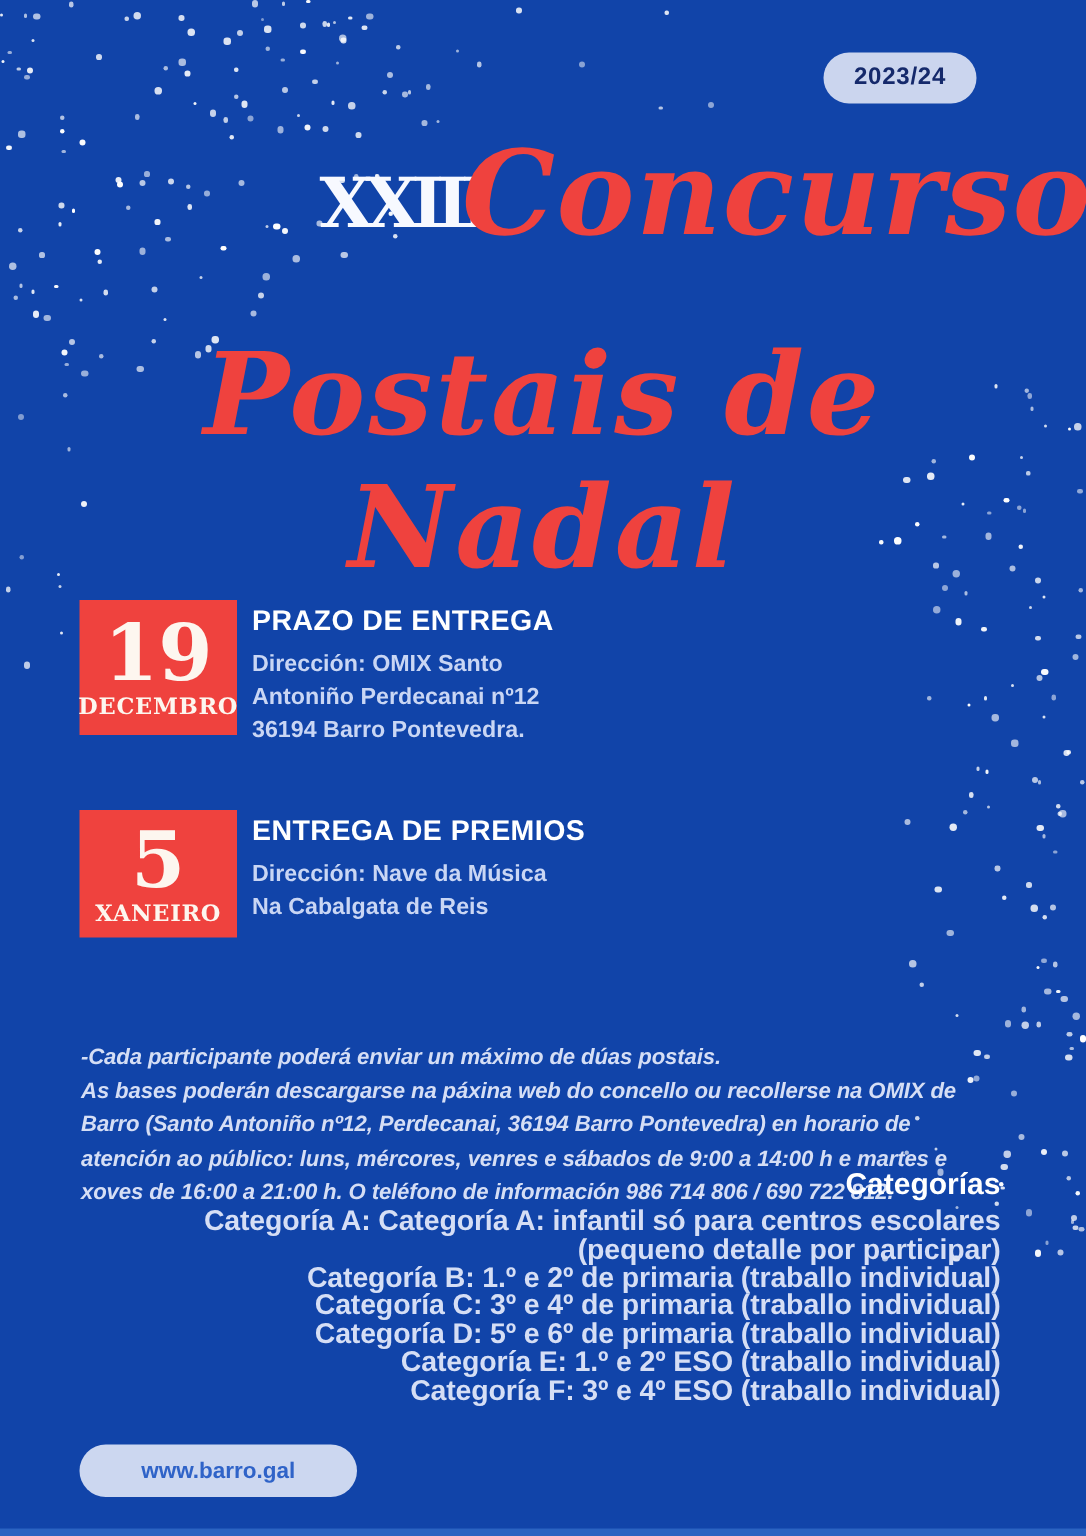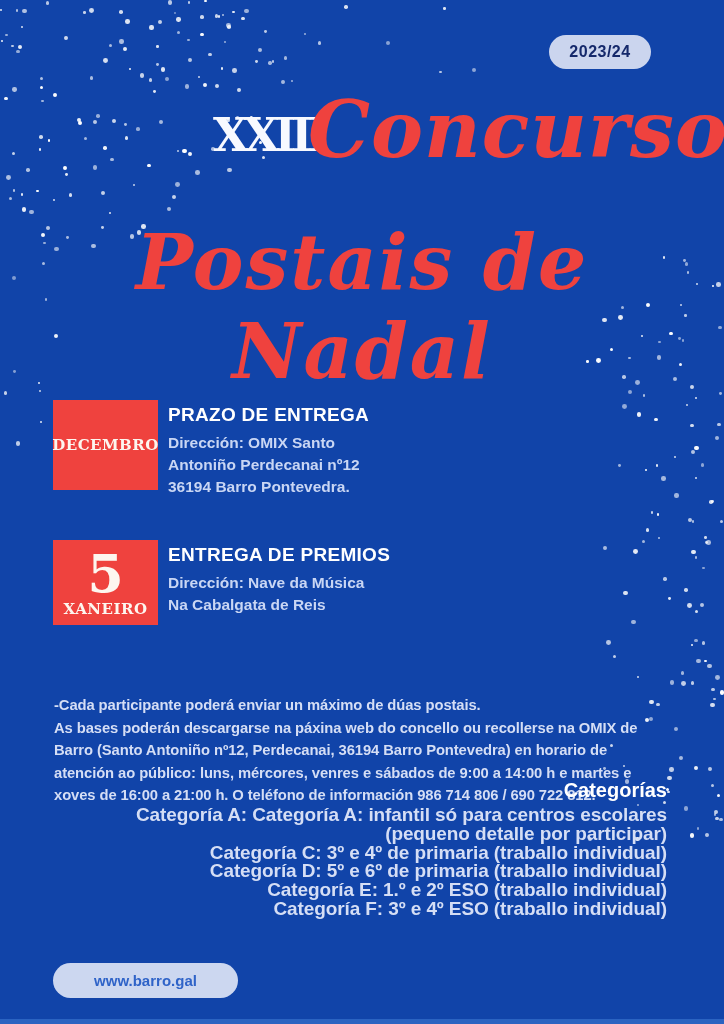--- a/index.html
+++ b/index.html
@@ -72,21 +72,21 @@
   
   .participants-heading{
     position:absolute;top:650px;left:54px;
     color:#FFFFFF;font-weight:bold;font-size:18px;letter-spacing:1.5px;
   }
   .participants-body{
     position:absolute;top:694px;left:54px;width:616px;
     color:#D5DEF5;font-weight:bold;font-size:14.8px;line-height:22.5px;
     letter-spacing:-.1px;
   }
-  .participants-body p{margin:0;}
+  .participants-body p{margin:0;font-style:italic;}
 
   
   .categories-heading{
     position:absolute;top:779px;right:57px;
     color:#FFFFFF;font-weight:bold;font-size:20px;
   }
   .categories-list{
     position:absolute;top:806px;left:54px;right:57px;
     text-align:right;
     color:#D5DEF5;font-weight:bold;font-size:19px;line-height:18.8px;
@@ -393,20 +393,21 @@
   <div class="year-badge">
     <span>2023/24</span>
   </div>
 
 
   <div class="edition">XXIII</div>
   <div class="script title-concurso">Concurso</div>
   <div class="script title-postais">Postais de Nadal</div>
 
   <div class="date-box event-box-1">
+    <div class="day">19</div>
     <div class="month">DECEMBRO</div>
   </div>
   <div class="event-text event-text-1">
     <div class="event-title">PRAZO DE ENTREGA</div>
     <div class="event-line">Dirección: OMIX Santo</div>
     <div class="event-line">Antoniño Perdecanai nº12</div>
     <div class="event-line">36194 Barro Pontevedra.</div>
   </div>
 
   <div class="date-box event-box-2">
@@ -420,20 +421,21 @@
   </div>
 
   <div class="participants-body">
     <p>-Cada participante poderá enviar un máximo de dúas postais.</p>
     <p>As bases poderán descargarse na páxina web do concello ou recollerse na OMIX de Barro (Santo Antoniño nº12, Perdecanai, 36194 Barro Pontevedra) en horario de atención ao público: luns, mércores, venres e sábados de 9:00 a 14:00 h e martes e xoves de 16:00 a 21:00 h. O teléfono de información 986 714 806 / 690 722 812.</p>
   </div>
 
   <div class="categories-heading">Categorías</div>
   <div class="categories-list">
     <div>Categoría A: Categoría A: infantil só para centros escolares (pequeno detalle por participar)</div>
+    <div>Categoría B: 1.º e 2º de primaria (traballo individual)</div>
     <div>Categoría C: 3º e 4º de primaria (traballo individual)</div>
     <div>Categoría D: 5º e 6º de primaria (traballo individual)</div>
     <div>Categoría E: 1.º e 2º ESO (traballo individual)</div>
     <div>Categoría F: 3º e 4º ESO (traballo individual)</div>
   </div>
 
   <button class="site-button">
     <span>www.barro.gal</span>
   </button>
 

